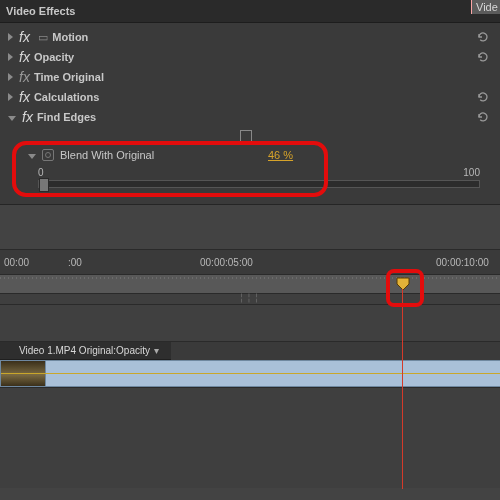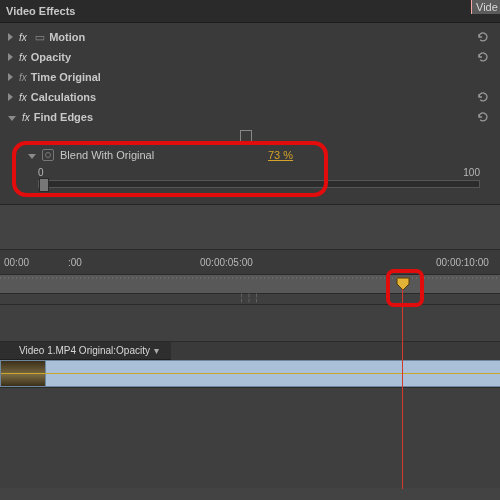--- a/index.html
+++ b/index.html
@@ -5,21 +5,21 @@
   html,body{margin:0;padding:0;background:#434343;font-family:Tahoma,Arial,sans-serif;font-size:11px;color:#bfbfbf;width:500px;height:500px;overflow:hidden}
   .panel{background:#3a3a3a}
   .panel-header{display:flex;align-items:center;height:22px;background:#2a2a2a;border-bottom:1px solid #1d1d1d;padding:0 6px;position:relative}
   .panel-title{color:#c8c8c8;font-weight:bold}
   .panel-collapse{position:absolute;right:20px;top:4px;color:#999;font-size:10px}
   .tab-stub{position:absolute;right:0;top:0;bottom:8px;width:24px;background:#5b5b5b;color:#d8d8d8;display:flex;align-items:center;padding-left:4px;border-left:1px solid #fca5a5}
   .effects-body{padding:4px 0 10px 0;background:#3a3a3a}
   .row{display:flex;align-items:center;height:20px;padding-left:8px;position:relative}
   .tw{width:0;height:0;border-top:4px solid transparent;border-bottom:4px solid transparent;border-left:5px solid #8a8a8a;margin-right:6px}
   .tw.open{border-left:4px solid transparent;border-right:4px solid transparent;border-top:5px solid #8a8a8a;border-bottom:none;margin-top:2px}
-  .fx{font-style:italic;color:#999;margin-right:4px;font-size:10px}
+  .fx{font-style:italic;color:#999;margin-right:4px;font-size:14px}
   .fx.on{color:#d8d8d8}
   .lbl{color:#c8c8c8}
   .lbl.bold{font-weight:bold}
   .reset{position:absolute;right:10px;width:14px;height:14px}
   .reset svg{display:block}
   .sub{padding-left:28px}
   .stop{width:10px;height:10px;border:1px solid #777;border-radius:2px;margin-right:6px;display:inline-block;position:relative}
   .stop::after{content:"";position:absolute;left:2px;top:2px;width:4px;height:4px;border:1px solid #777;border-radius:50%}
   .highlight-box{position:absolute;border:4px solid #e30c0c;border-radius:14px;pointer-events:none}
   .val{color:#d6a32a;text-decoration:underline}
@@ -117,21 +117,21 @@
 
     <div class="row sub" style="height:18px">
       <span class="stop" style="visibility:hidden"></span>
       <span style="position:absolute;left:240px;width:10px;height:10px;border:1px solid #888"></span>
     </div>
 
     <div class="row sub">
       <span class="tw open"></span>
       <span class="stop"></span>
       <span class="lbl">Blend With Original</span>
-      <span class="val" style="position:absolute;left:268px">73 %</span>
+      <span class="val" style="position:absolute;left:268px">46 %</span>
     </div>
 
     <div class="slider-area">
       <div class="slider-labels">
         <span>0</span>
         <span>100</span>
       </div>
       <div class="slider-track">
         <div class="slider-thumb"></div>
       </div>

